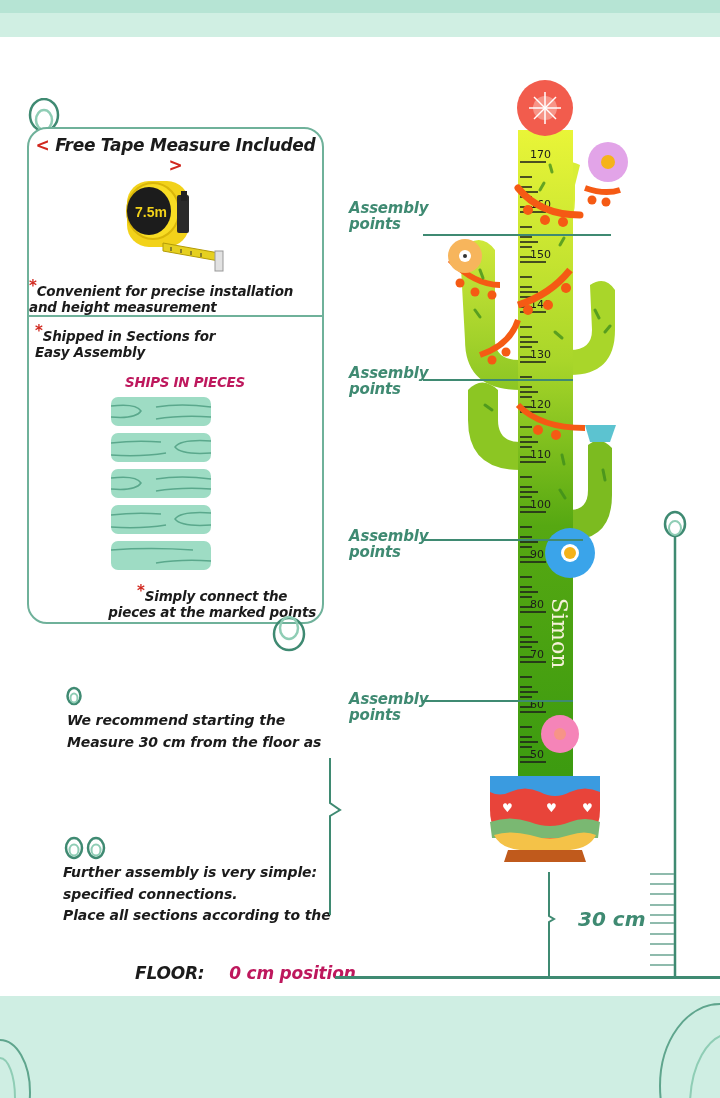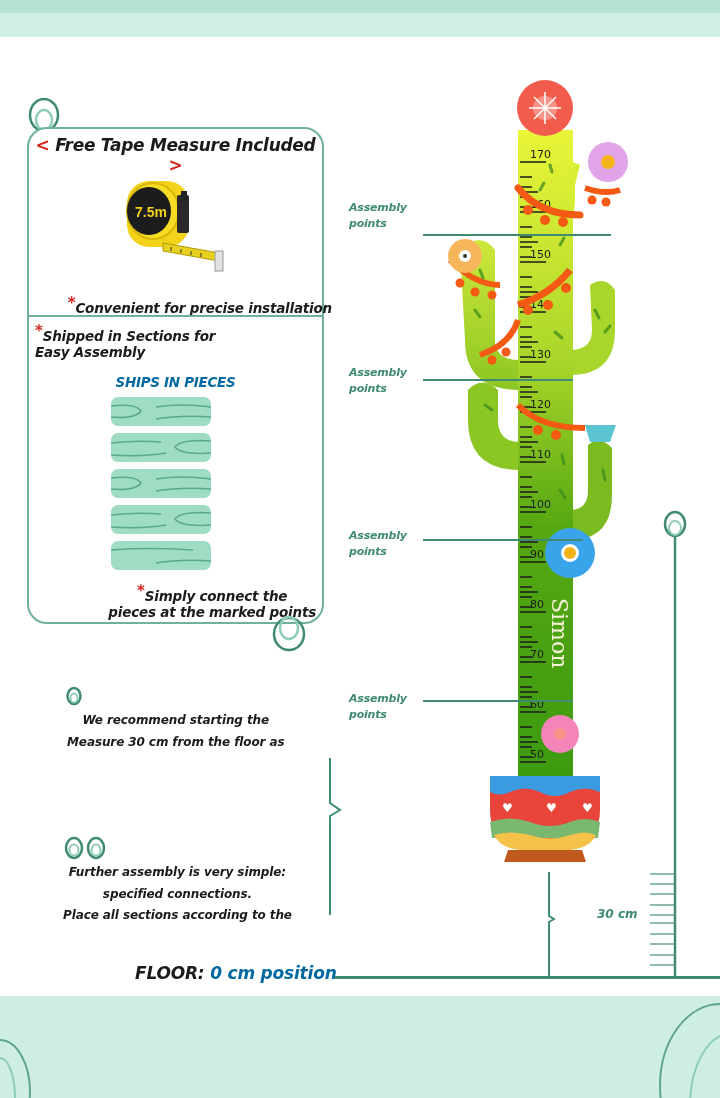--- a/index.html
+++ b/index.html
@@ -3,42 +3,42 @@
 <meta charset="utf-8">
 <style>
   * { box-sizing: border-box; margin: 0; padding: 0; }
   html, body { width: 720px; height: 1098px; overflow: hidden; background: #ffffff; }
   body { position: relative; font-family: "DejaVu Sans", sans-serif; }
   .band-top1 { position: absolute; left: 0; top: 0; width: 720px; height: 13px; background: #b6e4d4; }
   .band-top2 { position: absolute; left: 0; top: 13px; width: 720px; height: 24px; background: #d0efe3; }
   .band-bottom { position: absolute; left: 0; top: 996px; width: 720px; height: 102px; background: #cfeee3; overflow: hidden; }
   .ital { font-style: italic; font-weight: bold; }
   .dark { color: #1b1b1b; }
-  .red { color: #0369a1; }
+  .red { color: #be185d; padding-left: 19px; }
   .teal { color: #3f8a72; }
 
   .card { position: absolute; left: 27px; top: 127px; width: 297px; height: 497px; border: 2.5px solid #6fb19a; border-radius: 20px; background: #fff; }
   .card-divider { position: absolute; left: 0; top: 186px; width: 100%; height: 2px; background: #6fb19a; }
   .card-title { position: absolute; left: 0; top: 6px; width: 100%; text-align: center; font-size: 17px; letter-spacing: -0.3px; }
   .card-title .br { color: #d1281f; font-style: normal; font-weight: bold; }
   .tape { position: absolute; left: 90px; top: 42px; width: 110px; height: 110px; }
-  .note1 { position: absolute; left: 0; top: 166px; width: 100%; text-align: right; font-size: 13.5px; line-height: 16px; letter-spacing: -0.2px; margin-left: 10px; }
+  .note1 { position: absolute; left: 0; top: 149px; width: 100%; text-align: left; font-size: 13.5px; line-height: 16px; letter-spacing: -0.2px; }
   .ast { color: #d1281f; font-size: 15px; vertical-align: 5px; font-style: normal; }
   .note2 { position: absolute; left: 6px; top: 194px; font-size: 13.5px; line-height: 16px; letter-spacing: -0.2px; }
   .ships { position: absolute; left: 0; top: 245px; width: 100%; text-align: center; font-size: 13.5px; letter-spacing: -0.3px; }
   .piece { position: absolute; left: 82px; width: 100px; height: 29px; background: #9edcc4; border-radius: 7px; overflow: hidden; }
   .note3 { position: absolute; right: 6px; top: 454px; text-align: center; font-size: 13.5px; line-height: 16px; letter-spacing: -0.2px; }
 
   .ring { position: absolute; }
-  .assembly { position: absolute; left: 349px; font-size: 11px; line-height: 16px; letter-spacing: -0.2px; }
+  .assembly { position: absolute; left: 349px; font-size: 15px; line-height: 16px; letter-spacing: -0.2px; }
   .asm-line { position: absolute; height: 1.5px; background: #3f8a72; }
 
-  .instr { position: absolute; font-size: 12px; line-height: 21.5px; letter-spacing: -0.1px; text-align: center; }
+  .instr { position: absolute; font-size: 14px; line-height: 21.5px; letter-spacing: -0.1px; }
   .floor-label { position: absolute; left: 135px; top: 963px; font-size: 17px; letter-spacing: -0.2px; }
-  .cm30 { position: absolute; left: 578px; top: 907px; font-size: 12px; margin-left: 19px; }
+  .cm30 { position: absolute; left: 578px; top: 907px; font-size: 20px; }
 
   .cactus { position: absolute; left: 420px; top: 70px; width: 220px; height: 800px; }
 </style>
 </head>
 <body>
 
 <div class="band-top1"></div>
 <div class="band-top2"></div>
 
 <svg class="ring" style="left:28px;top:98px" width="34" height="34">
@@ -63,20 +63,21 @@
     <polygon points="44,72 100,82 100,90 44,80" fill="#e6d020" stroke="#b39b06"></polygon>
     <line x1="52" y1="76" x2="52" y2="80" stroke="#333"></line>
       <line x1="62" y1="78" x2="62" y2="82" stroke="#333"></line>
       <line x1="72" y1="80" x2="72" y2="84" stroke="#333"></line>
       <line x1="82" y1="82" x2="82" y2="86" stroke="#333"></line>
     <rect x="96" y="80" width="8" height="20" fill="#e2e2e2" stroke="#999"></rect>
   </svg>
 
   <div class="note1 ital dark">
     <div><span class="ast">*</span><span>Convenient for precise installation</span></div>
+    <div>and height measurement</div>
   </div>
 
   <div class="card-divider"></div>
 
   <div class="note2 ital dark">
     <div><span class="ast">*</span><span>Shipped in Sections for</span></div>
     <div>Easy Assembly</div>
   </div>
 
   <div class="ships ital red">SHIPS IN PIECES</div>

